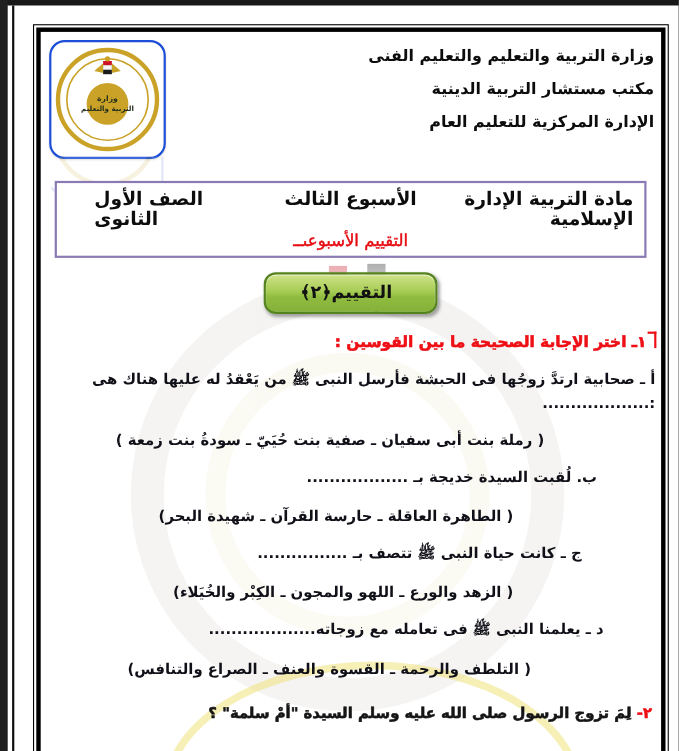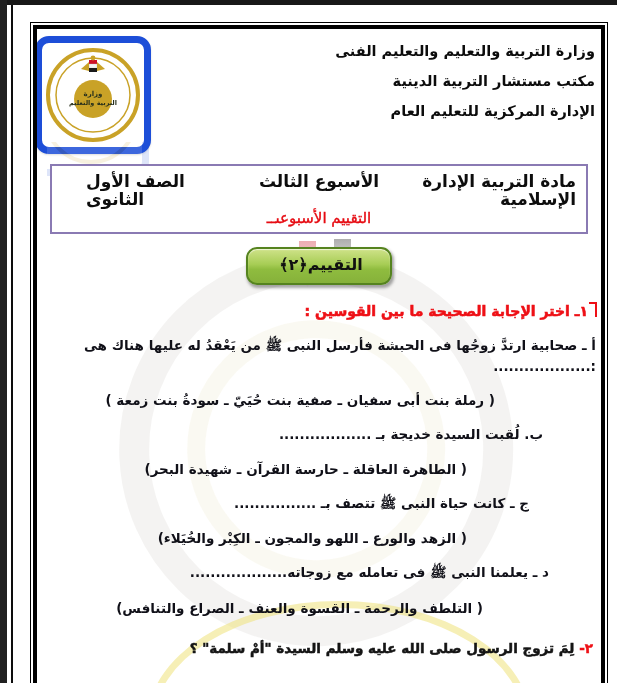--- a/index.html
+++ b/index.html
@@ -45,21 +45,21 @@
     justify-content:space-between;align-items:flex-start;
     margin:7px 6px 0 10px;height:112px;
   }
   .header-lines{text-align:right;padding-top:5px;}
   .header-lines .hline{
     font-size:14.5px;font-weight:bold;color:#0c0c0c;
     margin-bottom:10px;line-height:20px;letter-spacing:0;
   }
   .logo-wrap{position:relative;width:104px;height:108px;margin-right:6px;}
   .logo-tile{
-    width:102px;height:104px;background:#fff;border:7px solid #1d4ed8;
+    width:102px;height:104px;background:#fff;border:2px solid #1d4ed8;
     border-radius:14px;box-shadow:0 1px 2px rgba(0,0,0,.15);
     display:flex;align-items:center;justify-content:center;
   }
   .logo-reflect{
     position:absolute;left:0;top:106px;width:102px;height:34px;overflow:hidden;
     transform:scaleY(-1);opacity:.14;filter:blur(.4px);
   }
   
   .info-box{
     position:relative;margin:16px 13px 0 13px;
@@ -74,21 +74,21 @@
   .info-grade{grid-column:3;text-align:left;padding-left:26px;}
   .info-subtitle{
     grid-column:2;grid-row:2;text-align:center;
     color:#e60b12;font-size:15px;font-weight:400;
     -webkit-text-stroke:.4px #e60b12;line-height:20px;
   }
   .info-subtitle .tail{letter-spacing:-1px;}
   
   .btn-row{text-align:center;margin-top:13px;position:relative;z-index:2;}
   .eval-btn{
-    display:inline-block;min-width:118px;padding:6px 10px 8px 14px;
+    display:inline-block;min-width:118px;padding:6px 22px 8px 14px;
     background:linear-gradient(180deg,#cfe289 0%,#a7cd55 45%,#8fbc3f 60%,#86b13a 100%);
     border:2px solid #55831f;border-radius:11px;
     box-shadow:1.5px 2.5px 3px rgba(60,60,60,.45), inset 0 1px 1px rgba(255,255,255,.7);
     font-size:16px;font-weight:900;color:#111;cursor:pointer;
     line-height:20px;
     text-align:center;
   }
   
   .heading1{
     position:relative;z-index:2;

